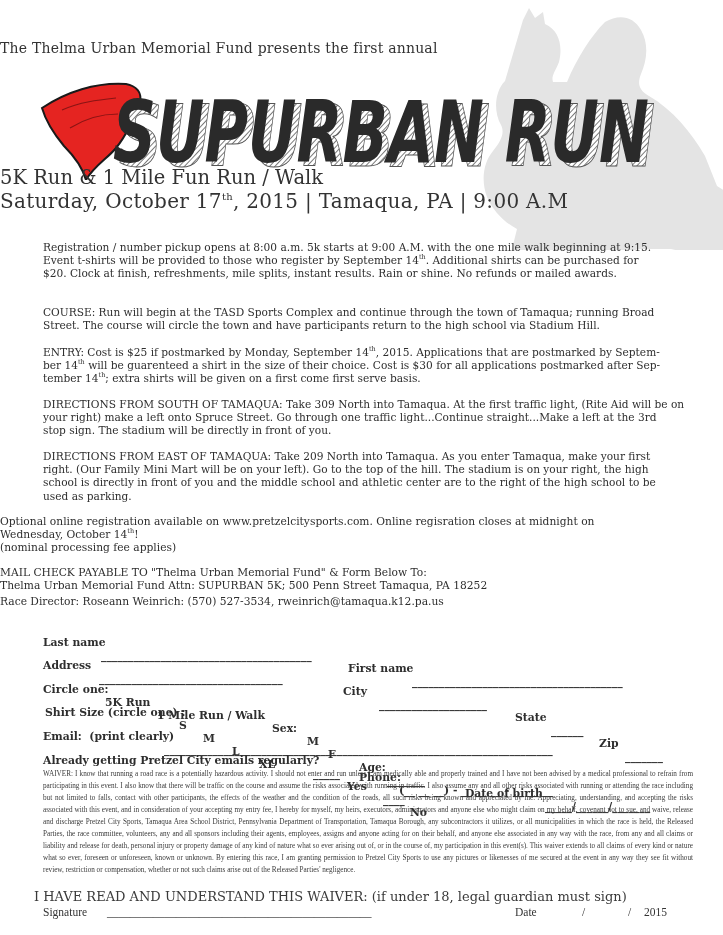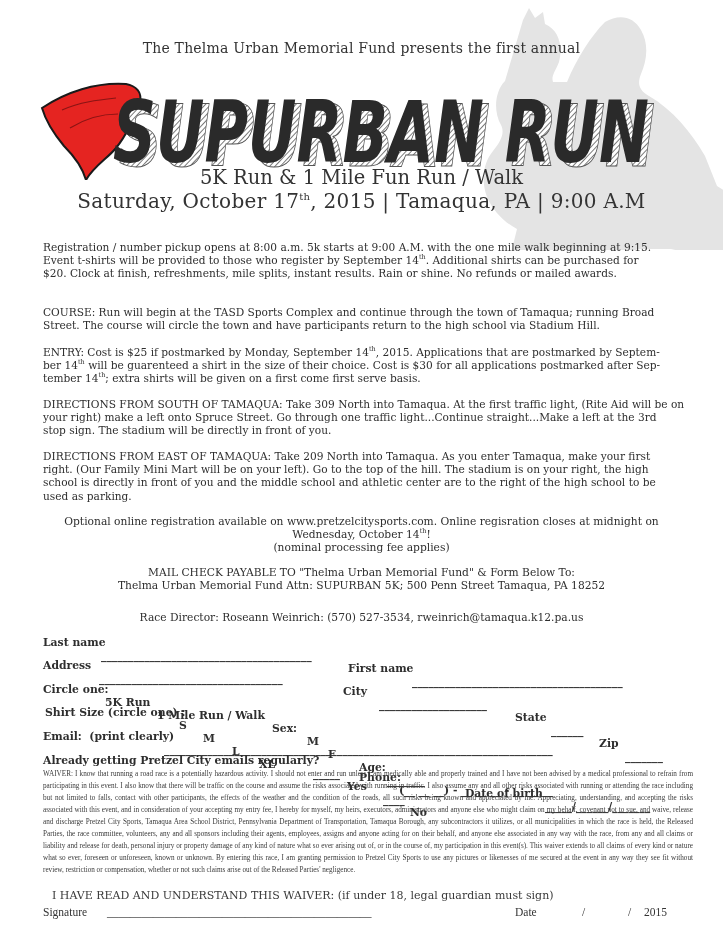--- a/index.html
+++ b/index.html
@@ -3,32 +3,32 @@
   <meta charset="utf-8">
   <style>
     html, body { margin: 0; padding: 0; }
     body {
       width: 723px; height: 935px; position: relative; overflow: hidden;
       background: #ffffff; color: #2b2b2b;
       font-family: "DejaVu Serif", serif;
     }
     .silhouette { position: absolute; right: 0; top: 0; width: 300px; height: 250px; z-index: 0; }
     .abs { position: absolute; z-index: 1; }
-    .center { text-align: center; left: 0; width: 723px; }
+    .center { text-align: left; left: 0; width: 723px; }
     .presents { top: 40px; font-size: 14px; color: #333; letter-spacing: 0.2px; }
     .logo { top: 70px; left: 36px; width: 640px; height: 110px; }
     .subtitle { top: 166px; font-size: 19.5px; color: #333; }
     .dateline { top: 189px; font-size: 20px; color: #333; letter-spacing: 0.3px; }
     .para { left: 43px; width: 650px; font-size: 10.6px; line-height: 13.2px; color: #2e2e2e; }
     .para sup, .cblock sup { font-size: 6.5px; line-height: 0; }
     .cblock { font-size: 10.7px; line-height: 13px; color: #2e2e2e; }
     .form-row { left: 43px; width: 650px; font-size: 10.8px; color: #2e2e2e; white-space: pre; font-weight: bold; }
     .form-row span { position: absolute; white-space: pre; }
     .waiver { left: 43px; width: 650px; font-size: 7.2px; line-height: 12px; color: #3a3a3a; text-align: justify; font-family: Liberation Serif, serif; }
-    .waiver-ack { left: 52px; font-size: 11px; color: #3a3a3a; }
+    .waiver-ack { left: 34px; font-size: 13px; color: #3a3a3a; }
     .sig-row { top: 906px; left: 43px; width: 650px; font-family: "DejaVu Sans", sans-serif; font-size: 11.5px; color: #333; }
     .sig-row span { position: absolute; white-space: pre; font-family: Liberation Serif, serif; }
   </style>
 </head>
 <body>
 
 <svg class="silhouette" viewBox="0 0 300 250" preserveAspectRatio="none">
   <path fill="#e4e4e4" d="M100 20 l6 -12 l6 10 l8 -6 l2 12 c14 6 18 22 14 38 c-4 10 -8 14 -6 20 l14 0 c10 -24 24 -46 38 -60 c14 -8 28 -6 36 8 c8 14 6 30 0 44 c-4 10 -2 16 8 22 c24 14 42 36 56 60 l12 30 l16 10 l0 73 l-10 0 c-14 -10 -34 -16 -52 -20 l-34 0 l-10 20 l-120 0 l10 -40 c-12 -6 -24 -18 -30 -32 c-6 -16 -4 -34 6 -46 c8 -10 12 -18 8 -26 c-8 -14 -6 -34 4 -44 z"></path>
 </svg>
 
@@ -85,21 +85,21 @@
 
 <div class="abs center cblock" style="top:515px">
   <div>Optional online registration available on www.pretzelcitysports.com. Online regisration closes at midnight on</div>
   <div><span>Wednesday, October 14</span><sup>th</sup><span>!</span></div>
   <div>(nominal processing fee applies)</div>
 </div>
 
 <div class="abs center cblock" style="top:566px">
   <div>MAIL CHECK PAYABLE TO "Thelma Urban Memorial Fund" &amp; Form Below To:</div>
   <div>Thelma Urban Memorial Fund Attn: SUPURBAN 5K; 500 Penn Street Tamaqua, PA 18252</div>
-  <div style="margin-top:19px">Race Director:  Roseann Weinrich: (570) 527-3534, rweinrich@tamaqua.k12.pa.us</div>
+  <div style="margin-top:3px">Race Director:  Roseann Weinrich: (570) 527-3534, rweinrich@tamaqua.k12.pa.us</div>
 </div>
 
 <div class="abs form-row" style="top:623px">
   <span style="left:0">Last name</span>
   <span style="left:58px">_______________________________________</span>
   <span style="left:305px">First name</span>
   <span style="left:369px">_______________________________________</span>
 </div>
 
 <div class="abs form-row" style="top:646px">

